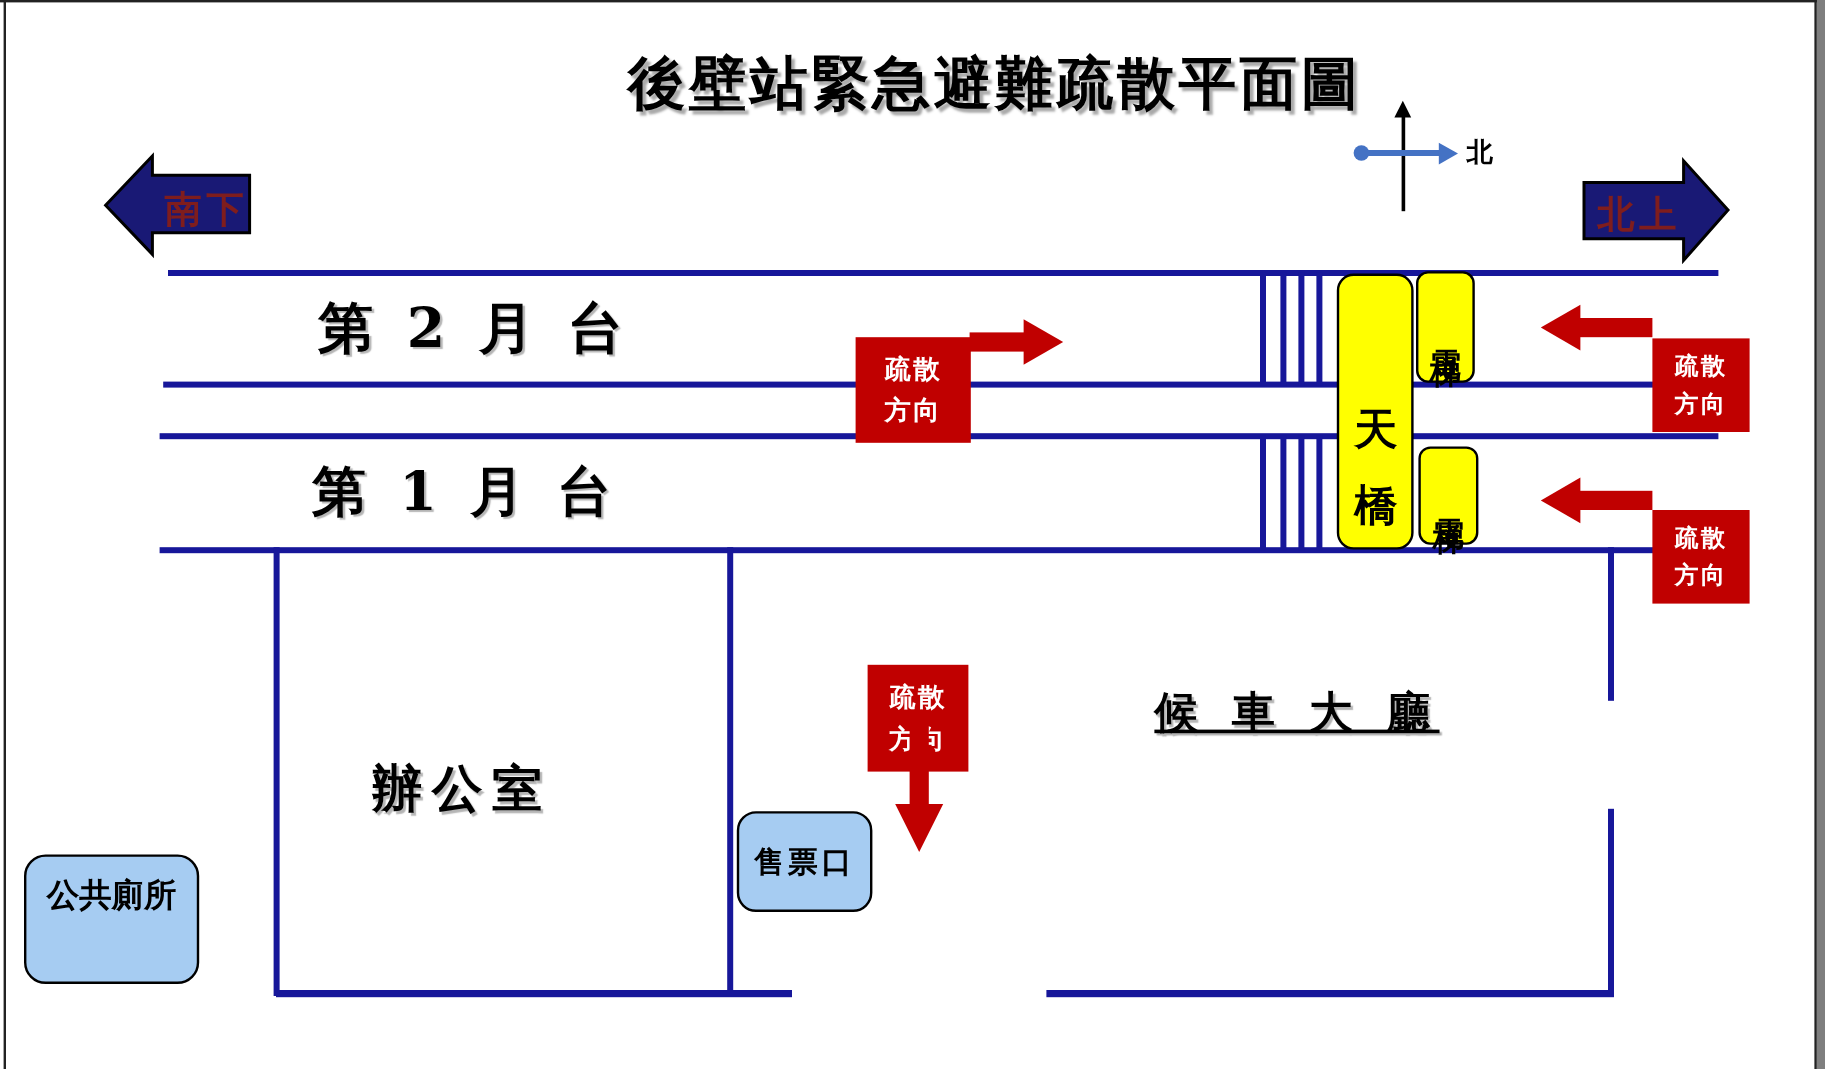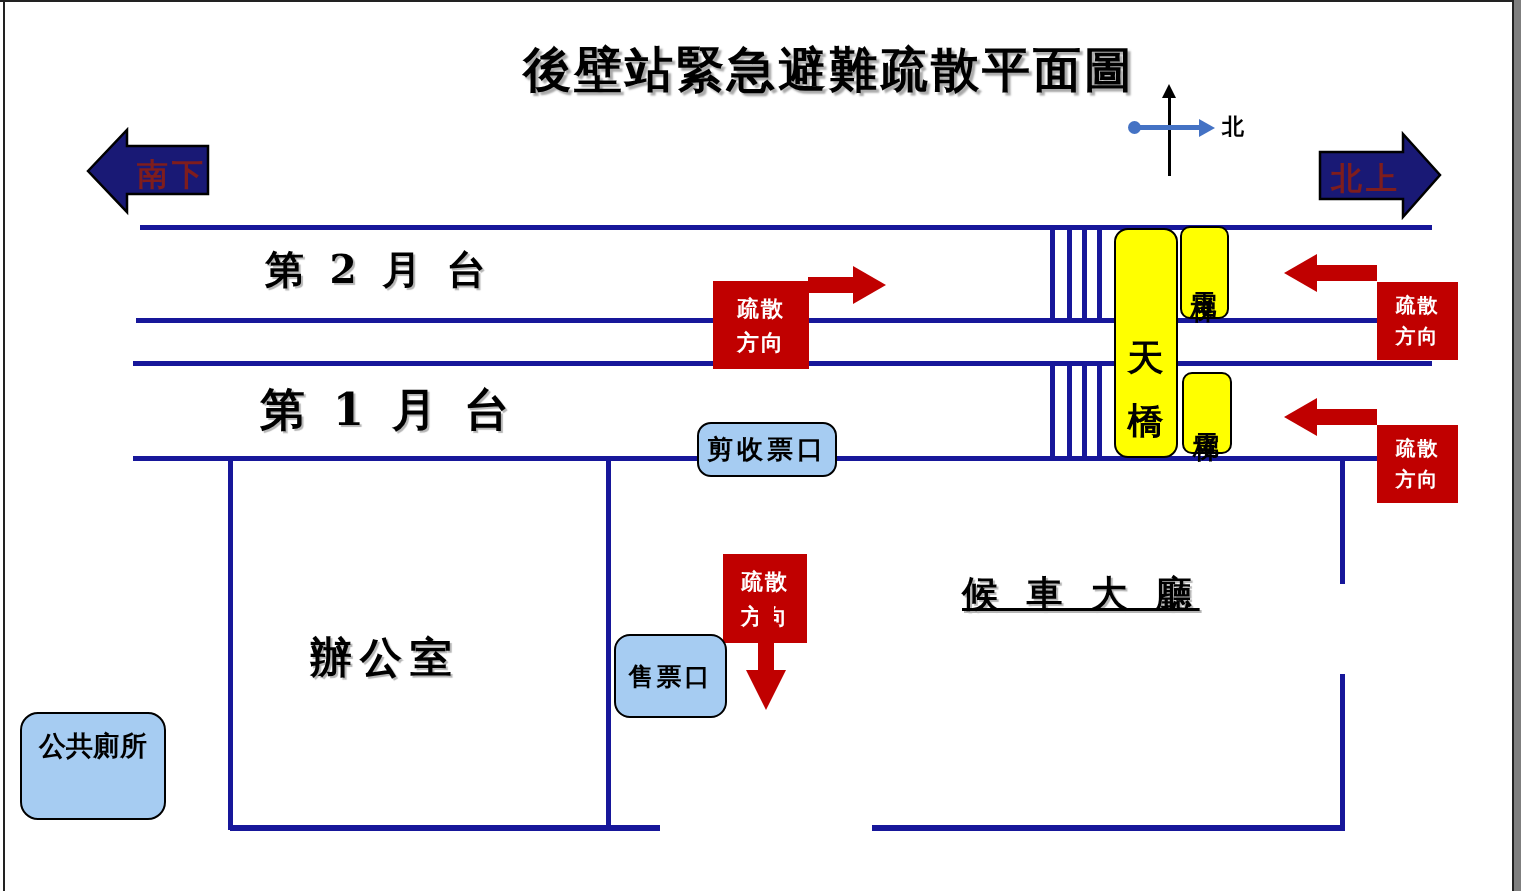--- a/index.html
+++ b/index.html
@@ -93,21 +93,21 @@
   <svg style="position:absolute;left:1318px;top:127px;" width="128" height="96" viewBox="0 0 128 96">
     <polygon points="2,25 85,25 85,7 122,48 85,90 85,72 2,72" style="fill:var(--arrow_navy);stroke:#000;stroke-width:2.5"></polygon>
   </svg>
   <div class="block-arrow-label" style="left:1331px;top:158px;">北上</div>
 
   <div class="h-line" style="left:140px;top:225px;width:1292px;"></div>
   <div class="h-line" style="left:136px;top:318px;width:1296px;"></div>
   <div class="h-line" style="left:133px;top:361px;width:1299px;"></div>
   <div class="h-line" style="left:133px;top:456px;width:1305px;"></div>
 
-  <div class="big-label" style="left:265px;top:243px;font-size:39px;letter-spacing:6px;">第 2 月 台</div>
+  <div class="big-label" style="left:265px;top:243px;font-size:46px;letter-spacing:6px;">第 2 月 台</div>
   <div class="big-label" style="left:260px;top:380px;font-size:45px;letter-spacing:6px;">第 1 月 台</div>
 
   <div class="v-line" style="left:1050px;top:227px;height:94px;"></div>
   <div class="v-line" style="left:1067px;top:227px;height:94px;"></div>
   <div class="v-line" style="left:1082px;top:227px;height:94px;"></div>
   <div class="v-line" style="left:1097px;top:227px;height:94px;"></div>
 
   <div class="v-line" style="left:1050px;top:363px;height:96px;"></div>
   <div class="v-line" style="left:1067px;top:363px;height:96px;"></div>
   <div class="v-line" style="left:1082px;top:363px;height:96px;"></div>
@@ -138,42 +138,39 @@
   <div class="tri tri-left" style="left:1284px;top:254px;"></div>
   <div class="rshaft" style="left:1315px;top:265px;width:62px;height:16px;"></div>
 
   <div class="redbox" style="left:1377px;top:378px;width:81px;height:78px;font-size:20px;">
     <span>疏散</span>
     <span>方向</span>
   </div>
   <div class="tri tri-left" style="left:1284px;top:398px;"></div>
   <div class="rshaft" style="left:1315px;top:409px;width:62px;height:16px;"></div>
 
-  <div class="fbox blue" style="left:697px;top:422px;width:140px;height:55px;border-radius:14px;font-size:26px;letter-spacing:4px;">
-    <span>剪收票口</span>
-  </div>
 
   <div class="redbox" style="left:723px;top:507px;width:84px;height:89px;font-size:22px;">
     <span>疏散</span>
     <span>方向</span>
   </div>
   <div class="rshaft" style="left:758px;top:596px;width:16px;height:74px;"></div>
   <div class="tri tri-down" style="left:746px;top:670px;"></div>
 
   <div class="v-line" style="left:228px;top:456px;height:374px;"></div>
   <div class="v-line" style="left:606px;top:456px;height:372px;"></div>
   <div class="v-line" style="left:1340px;top:456px;height:128px;"></div>
   <div class="v-line" style="left:1340px;top:674px;height:156px;"></div>
   <div class="h-line" style="left:230px;top:825px;width:430px;height:6px;"></div>
   <div class="h-line" style="left:872px;top:825px;width:473px;height:6px;"></div>
 
   <div class="big-label" style="left:310px;top:613px;font-size:42px;letter-spacing:8px;margin-top:17px;">辦公室</div>
   <div class="big-label" style="left:962px;top:570px;font-size:36px;letter-spacing:8px;text-decoration:underline;">候 車 大 廳</div>
 
-  <div class="fbox blue" style="left:614px;top:634px;width:113px;height:84px;border-radius:16px;font-size:25px;letter-spacing:3px;text-align:right;">
+  <div class="fbox blue" style="left:614px;top:676px;width:113px;height:84px;border-radius:16px;font-size:25px;letter-spacing:3px;text-align:right;">
     <span>售票口</span>
   </div>
 
   <div class="fbox blue" style="left:20px;top:712px;width:146px;height:108px;border-radius:18px;font-size:27px;align-items:flex-start;padding-top:14px;">
     <span>公共廁所</span>
   </div>
 
 
 </div>
 

